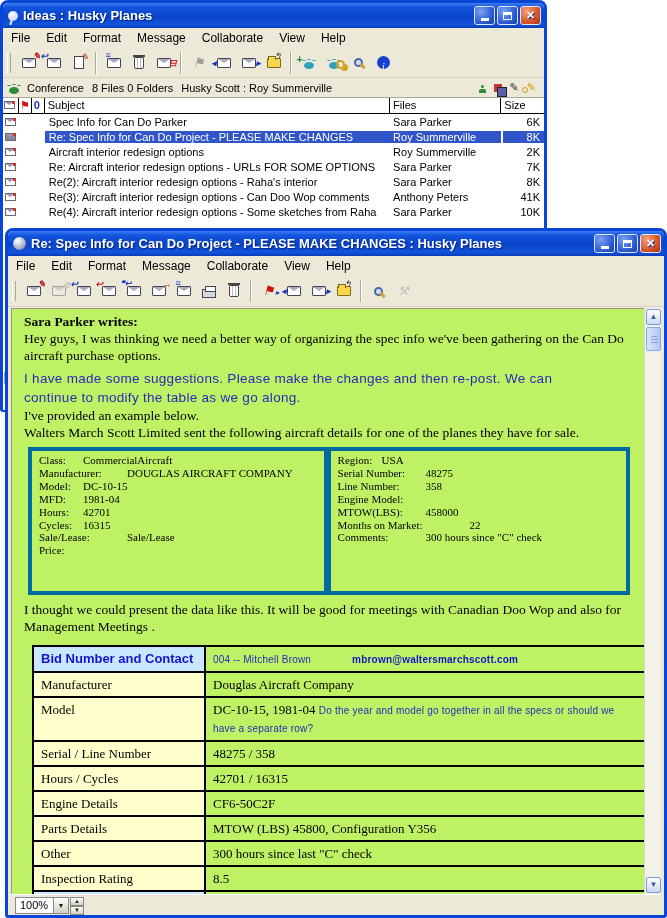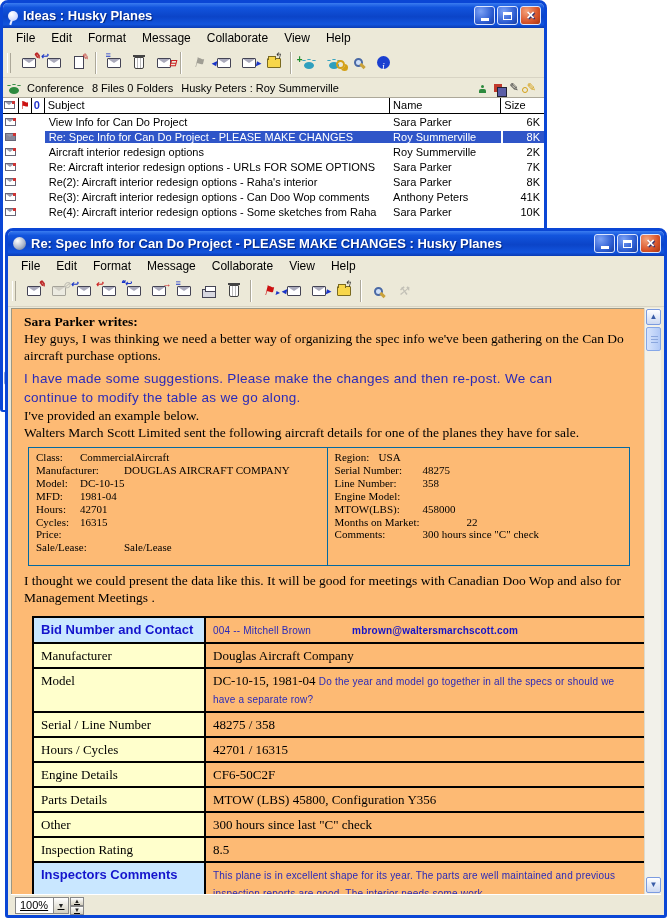--- a/index.html
+++ b/index.html
@@ -23,21 +23,21 @@
   .b-min,.b-max { background:radial-gradient(circle at 30% 25%, #7ba1f5, #2a5ad0 65%, #1b3f9e); }
   .b-close { background:radial-gradient(circle at 30% 25%, #f5a27a, #d8542a 60%, #a83410); font-weight:bold; }
   .g-min { width:8px; height:3px; background:#fff; margin-top:8px; }
   .g-max { width:9px; height:8px; border:1px solid #fff; border-top:3px solid #fff; }
 
   .app-bulb { width:10px; height:10px; border-radius:50%; background:radial-gradient(circle at 35% 30%, #fff, #cfd8ff 70%, #8898d8); position:relative; }
   .app-bulb::after { content:""; position:absolute; left:2px; bottom:-4px; width:2px; height:5px; background:#e8ecff; transform:rotate(18deg); }
   .app-orb { width:13px; height:13px; border-radius:50%; background:radial-gradient(circle at 35% 30%, #ffffff, #aeb8cc 55%, #5a6a85); }
 
   
-  .menubar { height:20px; background:#ece9d8; display:flex; align-items:center; padding-left:5px; font-size:12px; color:#000; }
+  .menubar { height:20px; background:#ece9d8; display:flex; align-items:center; font-size:12px; color:#000; }
   .menu-item { padding:2px 8px; }
   .toolbar { background:#ece9d8; display:flex; align-items:center; padding-left:4px; border-bottom:1px solid #d8d4c4; }
   #win1 .toolbar { height:30px; } #win2 .toolbar { height:31px; }
   .grip { width:4px; height:20px; border-left:1px solid #fff; border-right:1px solid #aca899; margin-right:5px; }
   .tbtn { width:25px; height:24px; display:flex; align-items:center; justify-content:center; }
   .tbtn.disabled { opacity:.42; filter:grayscale(1); }
   .tsep { width:2px; height:22px; border-left:1px solid #aca899; border-right:1px solid #fff; margin:0 4px; }
 
   
   .ic { display:inline-block; position:relative; }
@@ -104,50 +104,50 @@
   .mini-env { width:11px; height:8px; background:#fff; border:1px solid #667; position:relative; display:inline-block; }
   .mini-env::before { content:""; position:absolute; left:0; top:0; border-left:4.5px solid transparent; border-right:4.5px solid transparent; border-top:3px solid #99a; }
   .mini-env::after { content:""; position:absolute; right:-1px; top:-1px; width:3px; height:3px; background:#c33; }
   .lrow.selected .mini-env { background:#889; }
   .bg-scroll-left { position:absolute; left:1px; top:368px; width:11px; height:14px; border:1px solid #8aa0d8;
     background:linear-gradient(#fff,#cdd9f2); color:#3a5da8; font-size:8px; text-align:center; line-height:12px; border-radius:2px; }
   .bg-scroll-left::after { content:"◂"; }
   .bg-page-num { position:absolute; left:4px; top:386px; font-size:10px; background:#fff; padding:0 2px; }
 
   
-  .msgbody { position:absolute; left:3px; right:3px; top:77px; bottom:21px; background:#fdba74;
+  .msgbody { position:absolute; left:3px; right:3px; top:77px; bottom:21px; background:#bef264;
     border-top:1px solid #9b9784; border-left:1px solid #9b9784; overflow:hidden; }
   .content { padding:4px 30px 0 12px; font-family:"Liberation Serif",serif; font-size:13.5px; line-height:17px; color:#000; width:648px; }
   .content p { margin:0; }
   .t-blue { font-family:"Liberation Sans",sans-serif; color:#2a2ab8; font-size:13.5px; line-height:19px; letter-spacing:.3px; white-space:pre-wrap; }
   .mt { margin-top:5px !important; }
   .author { font-weight:bold; }
 
   .specwrap { display:flex; margin:6px 0 6px 4px; }
-  .specbox { border:1px solid #0369a1; font-size:11px; line-height:12.9px; padding:3px 7px; height:119px; }
+  .specbox { border:4px solid #0369a1; font-size:11px; line-height:12.9px; padding:3px 7px; height:148px; }
   .specbox div { white-space:pre; tab-size:6; tab-size:44px; }
   .sb-left { width:310px; } .sb-right { width:314px; margin-left:-1px; }
 
   table.bigtable { border-collapse:collapse; margin:10px 0 0 8px; width:616px; border:2px solid #000;
     font-family:"Liberation Serif",serif; }
   .bigtable td { border:2px solid #000; padding:3px 7px; vertical-align:top; font-size:13px; }
   .bigtable td.lbl { width:172px; background:#ffffcc; }
   .bigtable td.lbl.hl { background:#c9e7ff; font-family:"Liberation Sans",sans-serif; font-weight:bold; color:#1414cc; font-size:13px; }
   .sans-blue { font-family:"Liberation Sans",sans-serif; color:#2a2ab8; font-size:10px; letter-spacing:.2px; }
   .sans-blue.b { font-weight:bold; color:#1515c8;margin-left:38px; }
 
   
   .vscroll { position:absolute; right:3px; top:77px; bottom:21px; width:17px; background:#f2f1ea; border-left:1px solid #dcd9cc; }
   .sbtn { position:absolute; left:1px; width:15px; height:16px; border-radius:2px; border:1px solid #7b9be0;
     background:linear-gradient(#ffffff,#cdd9f2); color:#3a5da8; font-size:8px; text-align:center; line-height:14px; }
   .sb-up { top:1px; } .sb-dn { bottom:1px; }
   .sthumb { position:absolute; left:1px; top:19px; width:15px; height:24px; border-radius:2px; border:1px solid #86a7e8;
     background:linear-gradient(90deg,#d7e4fc,#b0c8f6); }
   .sthumb::after { content:""; position:absolute; left:4px; top:8px; width:7px; height:1px; background:#8aa6dd; box-shadow:0 3px 0 #8aa6dd, 0 6px 0 #8aa6dd; }
-  .zoombar { position:absolute; left:3px; right:3px; bottom:0; height:21px; background:#ece9d8; display:flex; align-items:center; padding-left:4px; border-top:1px solid #fff;text-decoration:underline; }
+  .zoombar { position:absolute; left:3px; right:3px; bottom:0; height:21px; background:#ece9d8; display:flex; align-items:center; padding-left:4px; border-top:1px solid #fff; }
   .zoombox { width:38px; height:17px; background:#fff; border:1px solid #888; border-right:none; font-size:11px; padding:1px 0 0 4px; }
   .dd { width:16px; height:17px; background:linear-gradient(#fdfdfd,#d4d0c0); border:1px solid #888; font-size:7px; text-align:center; line-height:15px; color:#222; }
   .spin { width:14px; height:17px; margin-left:1px; display:flex; flex-direction:column; }
   .spin span { flex:1; background:linear-gradient(#fdfdfd,#d4d0c0); border:1px solid #888; font-size:6px; text-align:center; line-height:7px; color:#222; }
 </style>
 </head>
 <body>
 
 <div class="window" id="win1">
   <div class="titlebar">
@@ -219,41 +219,41 @@
         </span>
         <span class="tbtn">
           <i class="ic k-info"></i>
         </span>
       </span>
   </div>
   <div class="confbar">
     <span class="ic k-paw" style="background:#2d8a3e;box-shadow:-5px -5px 0 -3px #2d8a3e,0 -6px 0 -3px #2d8a3e,5px -5px 0 -3px #2d8a3e"></span>
     <span>Conference</span>
     <span>8 Files 0 Folders</span>
-    <span>Husky Peters : Roy Summerville</span>
+    <span>Husky Scott : Roy Summerville</span>
     <span class="right">
       <span class="ic i-person"></span>
       <span class="ic i-layers"></span>
       <span class="ic i-pencil"></span>
       <span class="ic i-keypencil"></span>
     </span>
   </div>
   <div class="listhead">
     <span class="lh ic1"><span class="mini-env"></span></span>
     <span class="lh ic2">⚑</span>
     <span class="lh ic3">0</span>
     <span class="lh subj">Subject</span>
-    <span class="lh name">Name</span>
+    <span class="lh name">Files</span>
     <span class="lh size">Size</span>
   </div>
   <div class="listbody">
       <div class="lrow">
         <span class="cic"><span class="mini-env"></span></span>
         <span class="spacer"></span>
-        <span class="csubj">View Info for Can Do Project</span>
+        <span class="csubj">Spec Info for Can Do Parker</span>
         <span class="cname">Sara Parker</span>
         <span class="csize">6K</span>
       </div>
       <div class="lrow selected">
         <span class="cic"><span class="mini-env"></span></span>
         <span class="spacer"></span>
         <span class="csubj">Re: Spec Info for Can Do Project - PLEASE MAKE CHANGES</span>
         <span class="cname">Roy Summerville</span>
         <span class="csize">8K</span>
       </div>
@@ -383,22 +383,22 @@
       <p>Walters March Scott Limited sent the following aircraft details for one of the planes they have for sale.</p>
 
       <div class="specwrap">
         <div class="specbox sb-left">
             <div>Class:	CommercialAircraft</div>
             <div>Manufacturer:	DOUGLAS AIRCRAFT COMPANY</div>
             <div>Model:	DC-10-15</div>
             <div>MFD:	1981-04</div>
             <div>Hours:	42701</div>
             <div>Cycles:	16315</div>
+            <div>Sale/Lease:	Sale/Lease</div>
             <div>Price:</div>
-            <div>Sale/Lease:	Sale/Lease</div>
           </div>
         <div class="specbox sb-right">
             <div>Region:	USA</div>
             <div>Serial Number:	48275</div>
             <div>Line Number:	358</div>
             <div>Engine Model:</div>
             <div>MTOW(LBS):	458000</div>
             <div>Months on Market:		22</div>
             <div>Comments:	300 hours since "C" check</div>
           </div>

